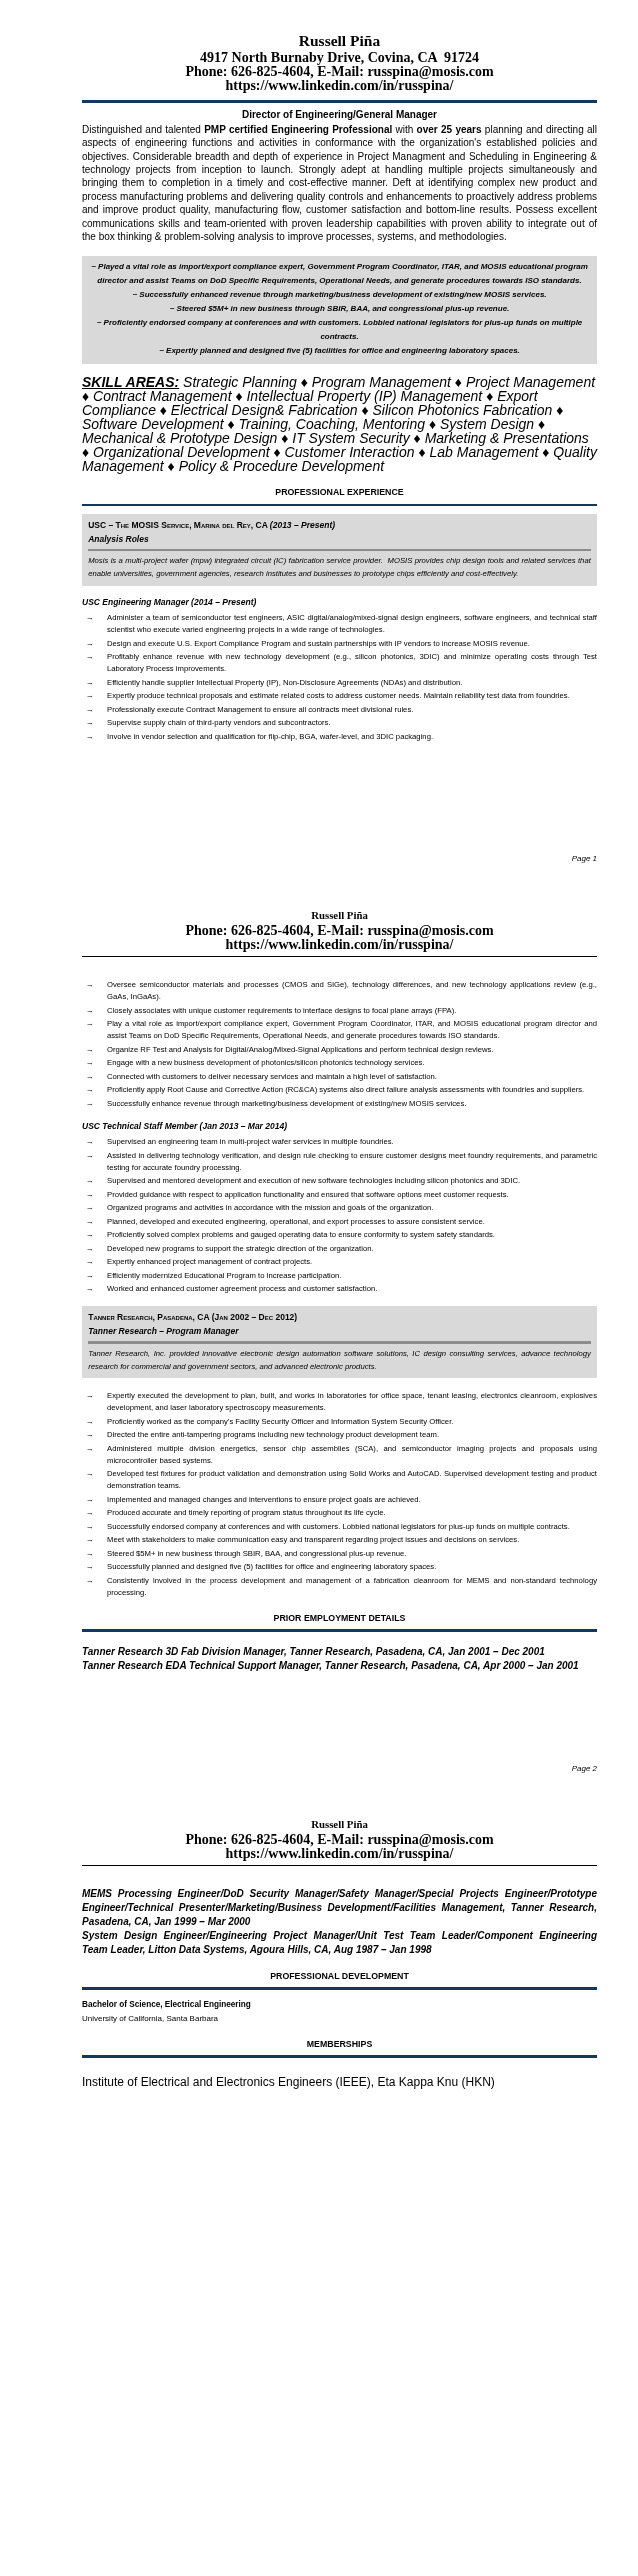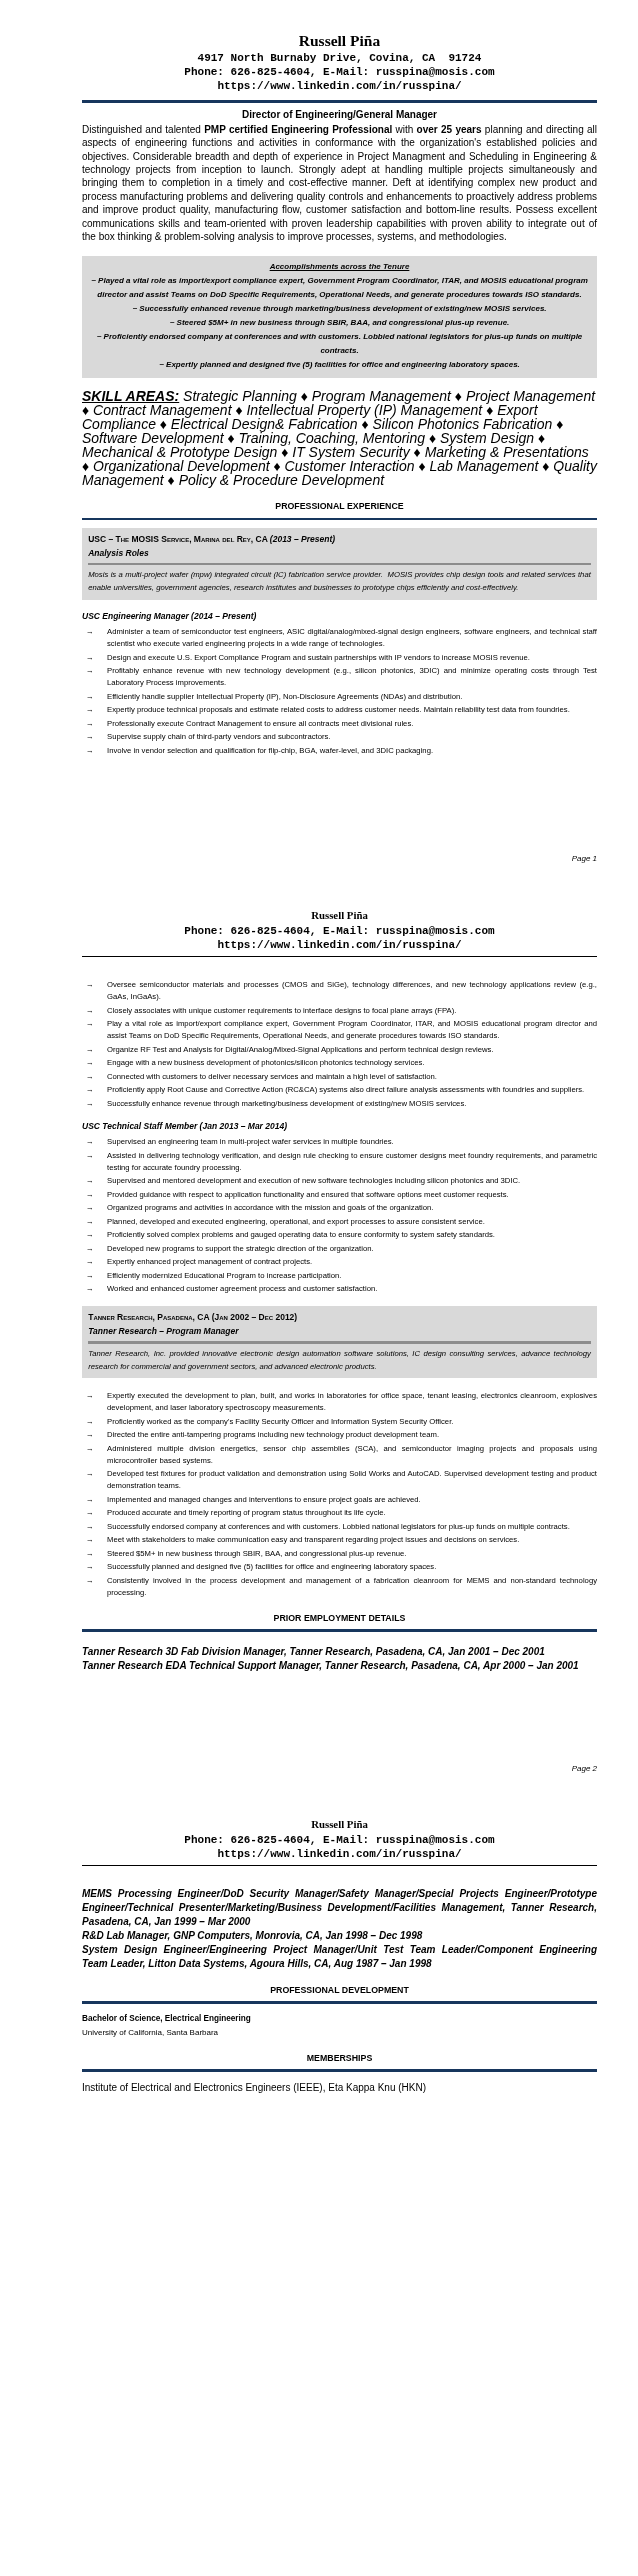--- a/index.html
+++ b/index.html
@@ -15,21 +15,21 @@
   #page3 { height:922px; }
   .content { margin:0 42px; }
 
   
   .serif-header { text-align:center; font-family:"Liberation Serif", serif; font-weight:bold; }
   #page1 .serif-header { padding-top:31px; }
   #page2 .serif-header { padding-top:37px; }
   #page3 .serif-header { padding-top:29px; }
   .name1 { font-size:15.5px; line-height:19.6px; }
   .name2 { font-size:10.8px; line-height:15.5px; }
-  .hline { font-size:11px; line-height:14.4px;font-family:Liberation Mono, monospace; }
+  .hline { font-size:14px; line-height:14.4px; }
   .prewrap { white-space:pre-wrap; }
 
   .navy-rule { height:2.6px; background:#17365D; margin-top:6.2px; }
   .black-rule { height:1px; background:#000000; margin-top:4.1px; }
 
   .role-title { text-align:center; font-weight:bold; font-size:10px; margin-top:6px; }
 
   .summary { text-align:justify; font-size:10px; line-height:13.4px; margin:3.1px 0 0 0; }
 
   .gray-box { background:#D9D9D9; }
@@ -54,21 +54,21 @@
 
   ul.bullets { list-style:none; margin:4.1px 0 0 0; padding:0; font-size:7.7px; line-height:12px; text-align:justify; }
   ul.bullets li { position:relative; padding-left:25px; margin-bottom:1.5px; }
   ul.bullets .arrow { position:absolute; left:4.1px; top:0; font-weight:normal; }
 
   .prior-item { font-weight:bold; font-style:italic; font-size:10px; line-height:14px; text-align:justify; }
   .prior-list { margin-top:13.4px; }
 
   .edu-degree { font-weight:bold; font-size:8.2px; line-height:11.3px; margin-top:9.3px; }
   .edu-school { font-size:8px; line-height:11.3px; margin-top:3.1px; }
-  .memberships-text { font-size:10px; line-height:11.3px; margin-top:10px; }
+  .memberships-text { font-size:12px; line-height:11.3px; margin-top:19px; }
 
   .page-footer { position:absolute; right:42px; font-style:italic; font-size:8px; }
   #page1 .page-footer { bottom:8.2px; }
   #page2 .page-footer { bottom:15.5px; }
 </style>
 </head>
 <body>
 
 <div class="page" id="page1">
   <div class="content">
@@ -77,21 +77,20 @@
       <div class="hline prewrap">4917 North Burnaby Drive, Covina, CA  91724</div>
       <div class="hline">Phone: 626-825-4604, E-Mail: russpina@mosis.com</div>
       <div class="hline">https://www.linkedin.com/in/russpina/</div>
     </div>
     <div class="navy-rule"></div>
     <div class="role-title">Director of Engineering/General Manager</div>
 
     <p class="summary"><span>Distinguished and talented </span><b>PMP certified Engineering Professional</b><span> with </span><b>over 25 years</b><span> planning and directing all aspects of engineering functions and activities in conformance with the organization's established policies and objectives. Considerable breadth and depth of experience in Project Managment and Scheduling in Engineering &amp; technology projects from inception to launch. Strongly adept at handling multiple projects simultaneously and bringing them to completion in a timely and cost-effective manner. Deft at identifying complex new product and process manufacturing problems and delivering quality controls and enhancements to proactively address problems and improve product quality, manufacturing flow, customer satisfaction and bottom-line results. Possess excellent communications skills and team-oriented with proven leadership capabilities with proven ability to integrate out of the box thinking &amp; problem-solving analysis to improve processes, systems, and methodologies.</span></p>
 
     <div class="gray-box acc-box">
-      <div class="acc-title">Accomplishments across the Tenure</div>
       <div class="acc-item">~ Played a vital role as import/export compliance expert, Government Program Coordinator, ITAR, and MOSIS educational program director and assist Teams on DoD Specific Requirements, Operational Needs, and generate procedures towards ISO standards.</div>
       <div class="acc-item">~ Successfully enhanced revenue through marketing/business development of existing/new MOSIS services.</div>
       <div class="acc-item">~ Steered $5M+ in new business through SBIR, BAA, and congressional plus-up revenue.</div>
       <div class="acc-item">~ Proficiently endorsed company at conferences and with customers. Lobbied national legislators for plus-up funds on multiple contracts.</div>
       <div class="acc-item">~ Expertly planned and designed five (5) facilities for office and engineering laboratory spaces.</div>
     </div>
 
     <p class="skills"><span class="skills-label">SKILL AREAS:</span><span> Strategic Planning ♦ Program Management ♦ Project Management ♦ Contract Management ♦ Intellectual Property (IP) Management ♦ Export Compliance ♦ Electrical Design&amp; Fabrication ♦ Silicon Photonics Fabrication ♦ Software Development ♦ Training, Coaching, Mentoring ♦ System Design ♦ Mechanical &amp; Prototype Design ♦ IT System Security ♦ Marketing &amp; Presentations ♦ Organizational Development ♦ Customer Interaction ♦ Lab Management ♦ Quality Management ♦ Policy &amp; Procedure Development</span></p>
 
     <div class="section-heading">PROFESSIONAL EXPERIENCE</div>
@@ -190,21 +189,20 @@
   <div class="content">
     <div class="serif-header">
       <div class="name2">Russell Piña</div>
       <div class="hline">Phone: 626-825-4604, E-Mail: russpina@mosis.com</div>
       <div class="hline">https://www.linkedin.com/in/russpina/</div>
     </div>
     <div class="black-rule"></div>
 
     <div class="prior-list" style="margin-top:20.6px;">
       <div class="prior-item">MEMS Processing Engineer/DoD Security Manager/Safety Manager/Special Projects Engineer/Prototype Engineer/Technical Presenter/Marketing/Business Development/Facilities Management, Tanner Research, Pasadena, CA, Jan 1999 – Mar 2000</div>
-      <div class="prior-item">R&amp;D Lab Manager, GNP Computers, Monrovia, CA, Jan 1998 – Dec 1998</div>
       <div class="prior-item">System Design Engineer/Engineering Project Manager/Unit Test Team Leader/Component Engineering Team Leader, Litton Data Systems, Agoura Hills, CA, Aug 1987 – Jan 1998</div>
     </div>
 
     <div class="section-heading">PROFESSIONAL DEVELOPMENT</div>
     <div class="navy-rule"></div>
     <div class="edu-degree">Bachelor of Science, Electrical Engineering</div>
     <div class="edu-school">University of California, Santa Barbara</div>
 
     <div class="section-heading">MEMBERSHIPS</div>
     <div class="navy-rule"></div>

